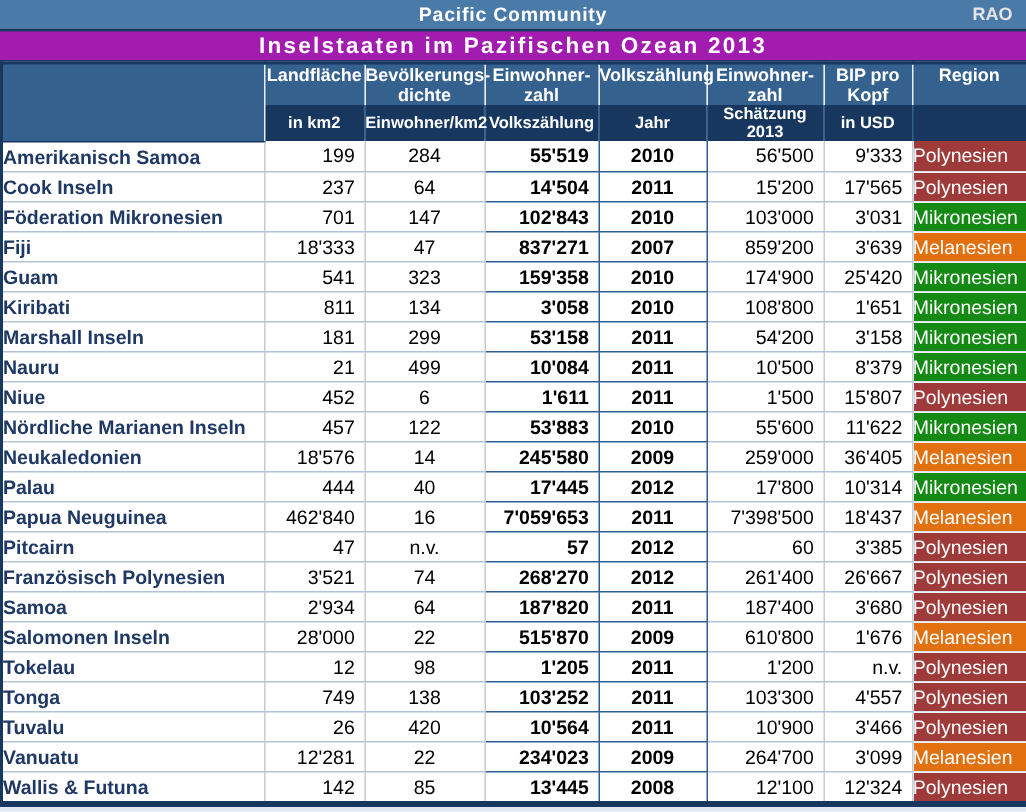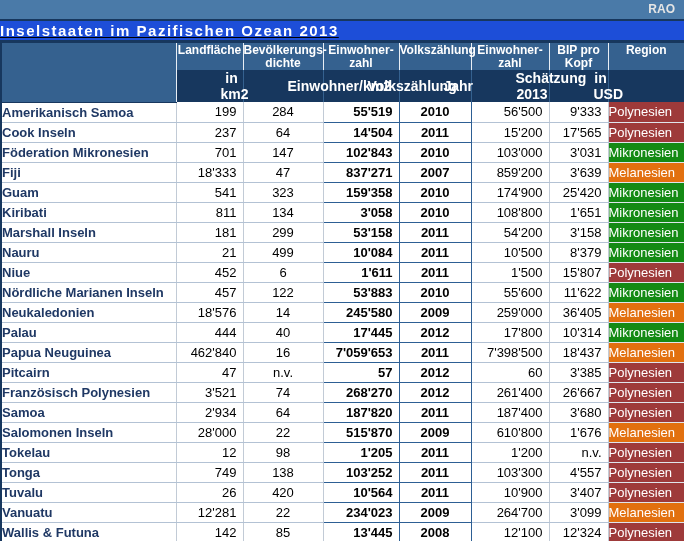--- a/index.html
+++ b/index.html
@@ -25,26 +25,26 @@
   .brand {
     position: absolute;
     right: 9px;
     top: 2px;
     color: #e5e5e5;
     font-weight: 700;
     font-size: 12px;
   }
   .title-band {
     height: 22px;
-    background: #1d4ed8;
+    background: #a21caf;
     border-top: 2px solid #17375e;
     border-bottom: 1px solid #17375e;
     display: flex;
     align-items: center;
-    text-decoration: underline;
+    justify-content: center;
   }
   .page-title {
     color: #ffffff;
     font-weight: 700;
     font-size: 15px;
     letter-spacing: 1.5px;
   }
   table {
     width: 684px;
     border-collapse: collapse;
@@ -66,26 +66,25 @@
     padding-top: 1px;
     border-left: 1px solid #e8eef5;
     border-right: 1px solid #e8eef5;
   }
   tr.head-main th.corner {
     background: #35618f;
     border-bottom: 1px solid #17375e;
   }
   tr.head-sub th {
     background: #17375e;
-    font-size: 14px;
+    font-size: 11px;
     height: 17px;
     vertical-align: middle;
     border-left: 1px solid #35618f;
     border-right: 1px solid #35618f;
-    padding-left: 44px;
   }
   tbody td {
     height: 19.5px;
     font-size: 13px;
     line-height: 19px;
     color: #000000;
     border-bottom: 1px solid #b3c2d4;
     border-left: 1px solid #c2cbd6;
     border-right: 1px solid #c2cbd6;
     overflow: hidden;
@@ -122,20 +121,21 @@
     justify-content: space-between;
     padding: 0 8px 0 6px;
     font-size: 12px;
     color: #0f2136;
   }
 </style>
 </head>
 <body>
 
 <div class="top-band">
+  <span class="org-title">Pacific Community</span>
   <span class="brand">RAO</span>
 </div>
 
 <div class="title-band">
   <span class="page-title">Inselstaaten im Pazifischen Ozean 2013</span>
 </div>
 
 <table>
   <colgroup>
     <col style="width:175px">
@@ -382,21 +382,21 @@
     <td class="c-region" style="background: rgb(158, 58, 58);">Polynesien</td>
   </tr>
 
   <tr>
     <td class="c-country">Tuvalu</td>
     <td class="c-num">26</td>
     <td class="c-center">420</td>
     <td class="c-num c-bold c-grp">10'564</td>
     <td class="c-center c-bold c-grp">2011</td>
     <td class="c-num">10'900</td>
-    <td class="c-num">3'407</td>
+    <td class="c-num">3'466</td>
     <td class="c-region" style="background: rgb(158, 58, 58);">Polynesien</td>
   </tr>
 
   <tr>
     <td class="c-country">Vanuatu</td>
     <td class="c-num">12'281</td>
     <td class="c-center">22</td>
     <td class="c-num c-bold c-grp">234'023</td>
     <td class="c-center c-bold c-grp">2009</td>
     <td class="c-num">264'700</td>

